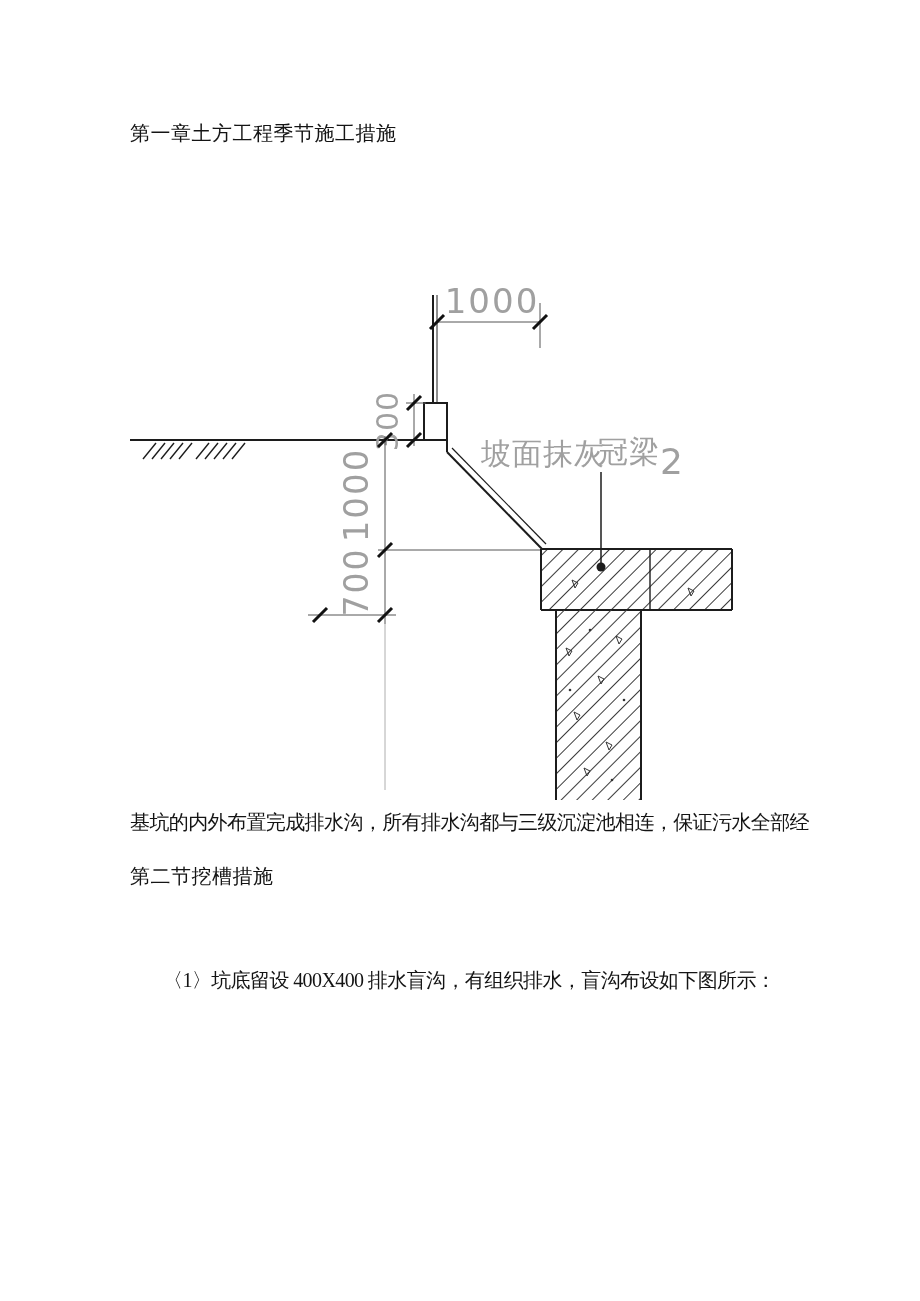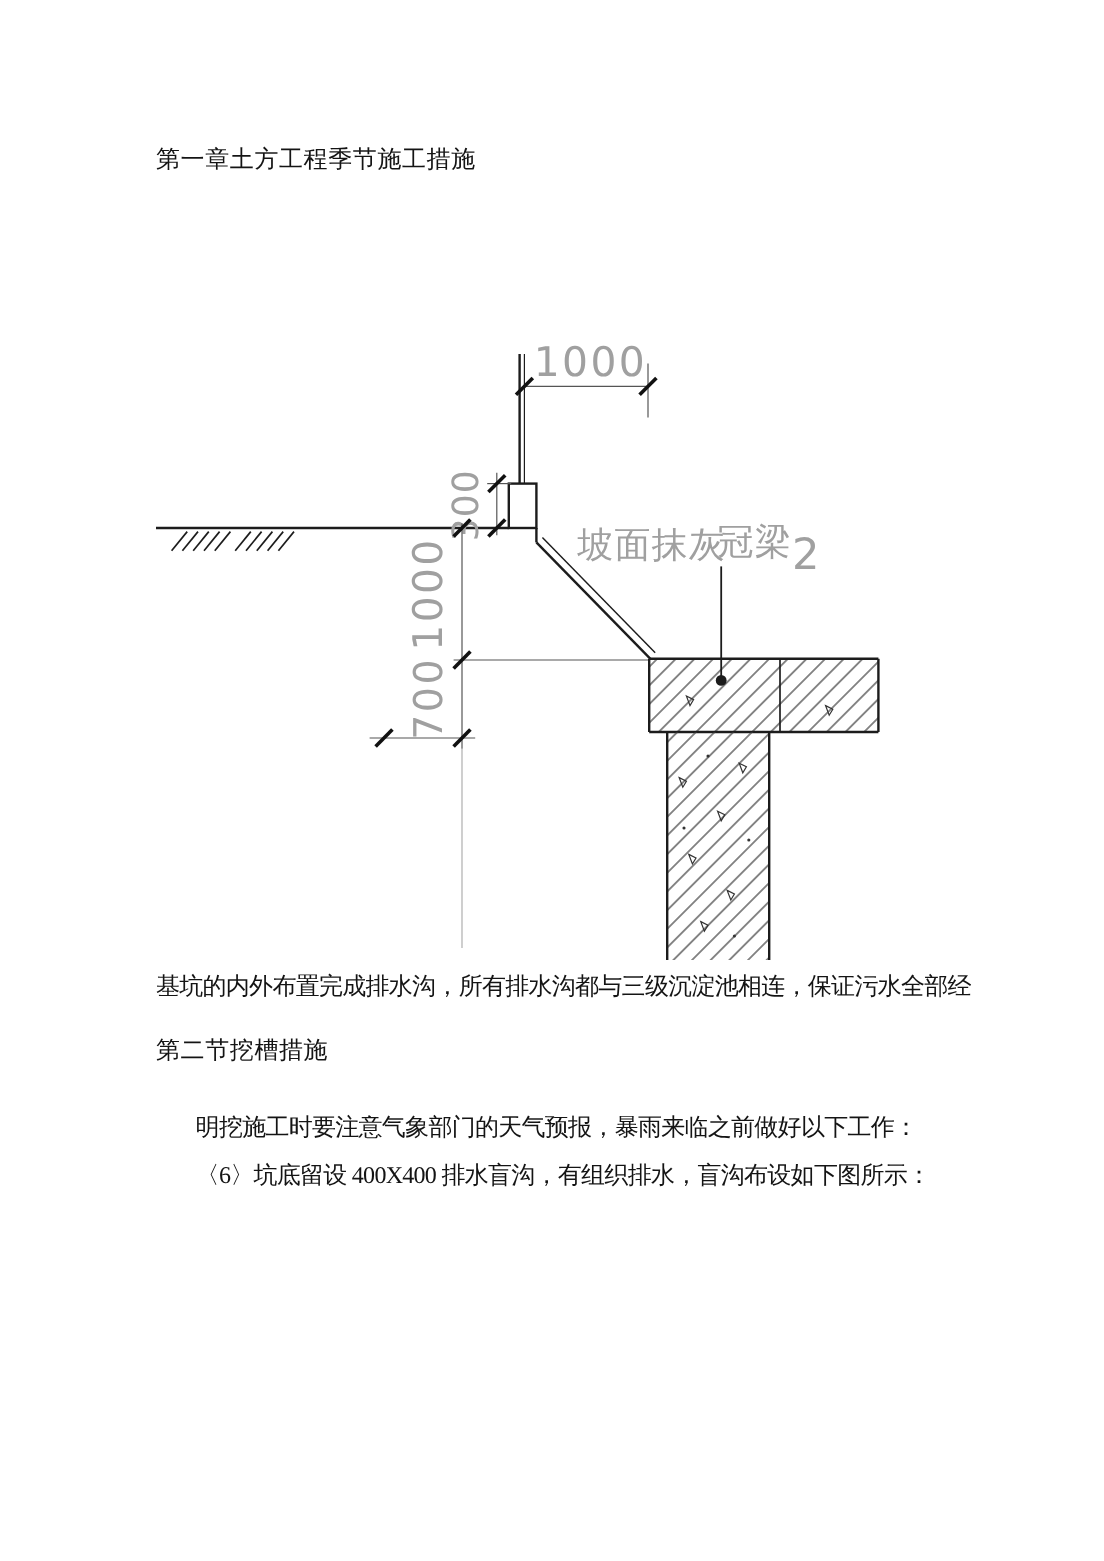--- a/index.html
+++ b/index.html
@@ -38,23 +38,22 @@
 
   <div class="t heading" style="left:130px; top:121px;">第一章土方工程季节施工措施</div>
 
 
 
   <div class="t body-line" style="left:130px; top:810px;">基坑的内外布置完成排水沟，所有排水沟都与三级沉淀池相连，保证污水全部经</div>
 
 
   <div class="t heading" style="left:130px; top:864px;">第二节挖槽措施</div>
 
-  <div class="t body-line" style="left:163px; top:928px;">明挖施工时要注意气象部门的天气预报，暴雨来临之前做好以下工作：</div>
 
-  <div class="t body-line" style="left:163px; top:968px;">〈6〉坑底留设 400X400 排水盲沟，有组织排水，盲沟布设如下图所示：</div>
+  <div class="t body-line" style="left:163px; top:968px;">〈1〉坑底留设 400X400 排水盲沟，有组织排水，盲沟布设如下图所示：</div>
 
   <svg class="diagram" viewBox="0 0 920 1301" xmlns="http://www.w3.org/2000/svg">
     <defs>
       <pattern id="hatch" patternUnits="userSpaceOnUse" width="11" height="11" patternTransform="rotate(45)">
         <line x1="5.5" y1="0" x2="5.5" y2="11" stroke="#3a3a3a" stroke-width="1"></line>
       </pattern>
     </defs>
 
     <g stroke="#1c1c1c" fill="none">
       <line x1="433" y1="295" x2="433" y2="403" stroke-width="2"></line>

